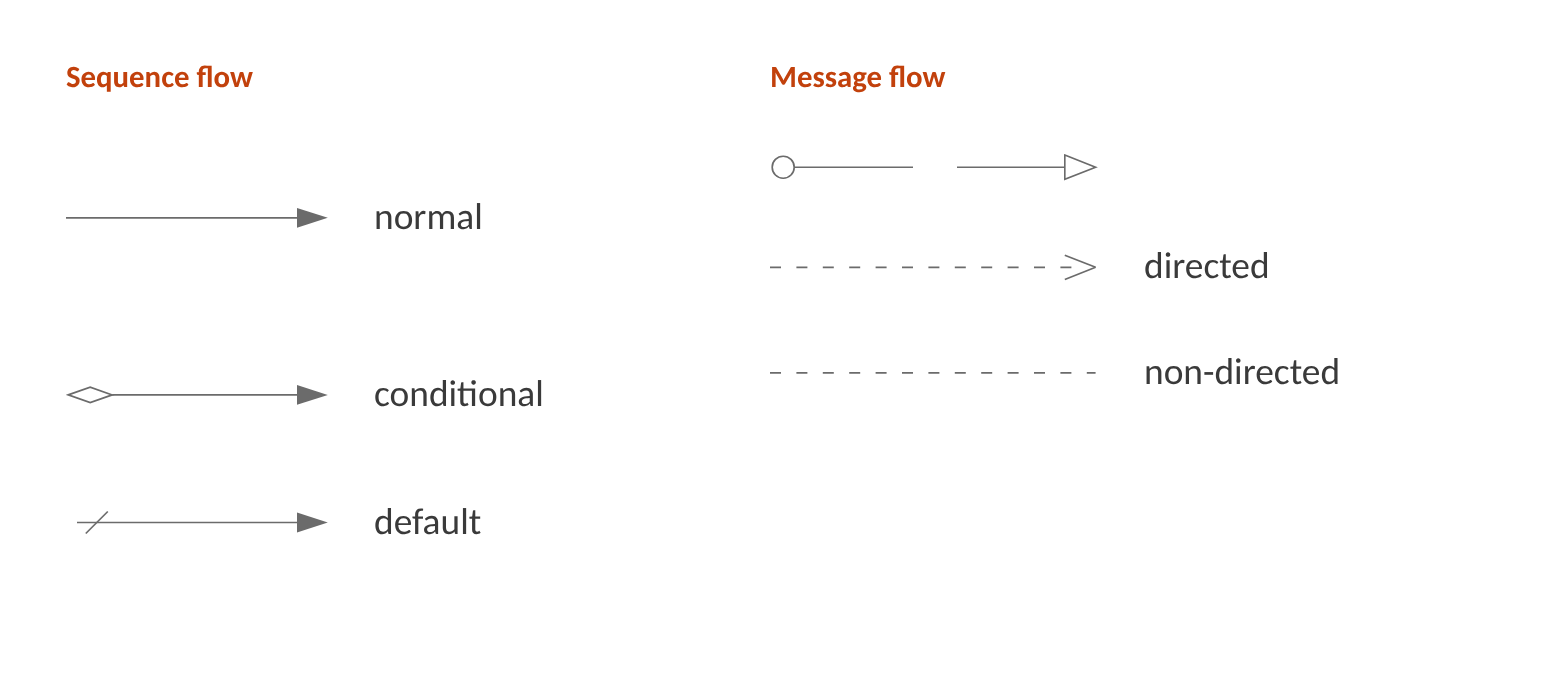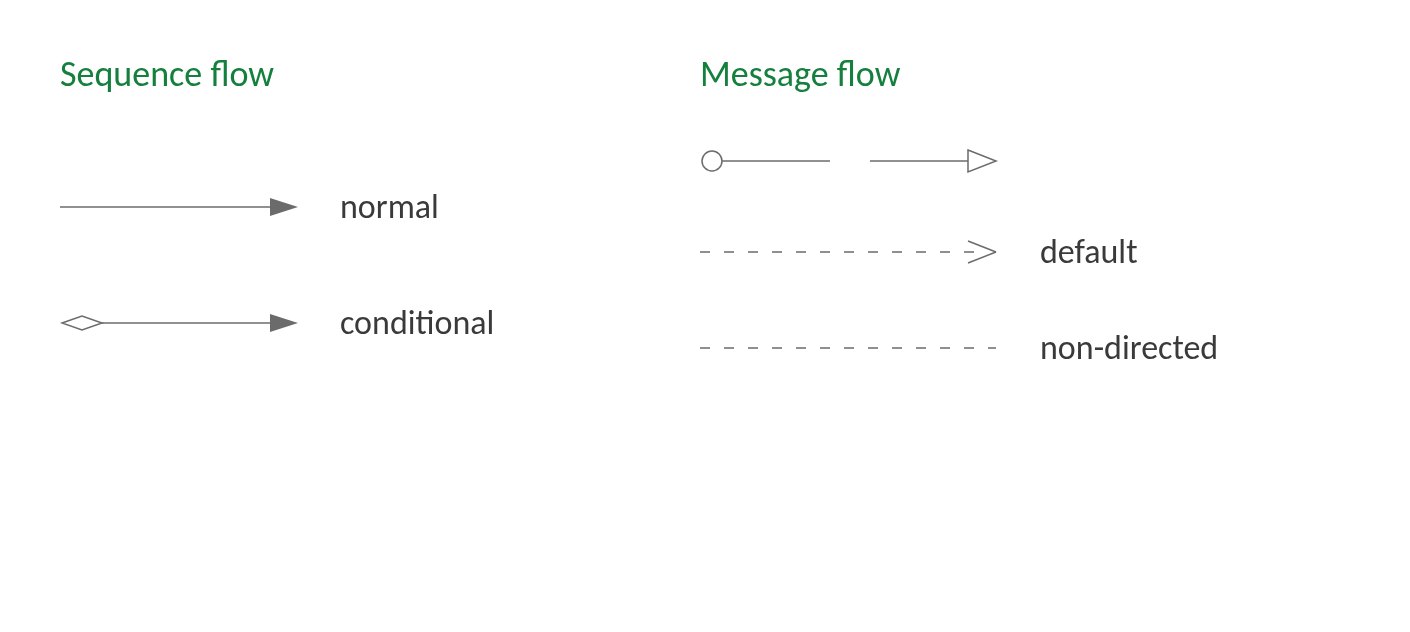--- a/index.html
+++ b/index.html
@@ -4,23 +4,23 @@
   <style>
     * { box-sizing: border-box; margin: 0; padding: 0; }
     body {
       font-family: Calibri, "Segoe UI", Arial, sans-serif;
       background: #ffffff;
       width: 1410px;
       height: 632px;
       position: relative;
     }
     .heading {
-      font-size: 36px;
-      font-weight: 400;
-      color: #15803d;
+      font-size: 28px;
+      font-weight: 700;
+      color: #c2410c;
     }
     .label {
       font-size: 34px;
       font-weight: 400;
       color: #3a3a3a;
     }
     .column-left {
       position: absolute;
       left: 60px;
       top: 52px;
@@ -43,29 +43,37 @@
   <div class="heading">Sequence flow</div>
 
   <div class="row" style="margin-top: 90px;">
     <svg width="240" height="30">
       <line x1="0" y1="15" x2="215" y2="15" stroke="#6b6b6b" stroke-width="1.5"></line>
       <polygon points="210,6 238,15 210,24" fill="#6b6b6b"></polygon>
     </svg>
     <span class="label">normal</span>
   </div>
 
-  <div class="row" style="margin-top: 75px;">
+  <div class="row" style="margin-top: 120px;">
     <svg width="240" height="30">
       <polygon points="2,15 22,8 42,15 22,22" fill="none" stroke="#6b6b6b" stroke-width="1.5"></polygon>
       <line x1="42" y1="15" x2="215" y2="15" stroke="#6b6b6b" stroke-width="1.5"></line>
       <polygon points="210,6 238,15 210,24" fill="#6b6b6b"></polygon>
     </svg>
     <span class="label">conditional</span>
   </div>
 
+  <div class="row" style="margin-top: 75px;">
+    <svg width="240" height="30">
+      <line x1="18" y1="25" x2="38" y2="5" stroke="#6b6b6b" stroke-width="1.5"></line>
+      <line x1="10" y1="15" x2="215" y2="15" stroke="#6b6b6b" stroke-width="1.5"></line>
+      <polygon points="210,6 238,15 210,24" fill="#6b6b6b"></polygon>
+    </svg>
+    <span class="label">default</span>
+  </div>
 </div>
 
 <div class="column-right">
   <div class="heading">Message flow</div>
 
   <div class="row" style="margin-top: 50px;">
     <svg width="300" height="30">
       <circle cx="12" cy="15" r="10" fill="none" stroke="#6b6b6b" stroke-width="1.5"></circle>
       <line x1="22" y1="15" x2="130" y2="15" stroke="#6b6b6b" stroke-width="1.5"></line>
       <line x1="170" y1="15" x2="268" y2="15" stroke="#6b6b6b" stroke-width="1.5"></line>
@@ -73,21 +81,21 @@
     </svg>
   </div>
 
 
   <div class="row" style="margin-top: 55px;">
     <svg width="300" height="30">
       <line x1="0" y1="15" x2="278" y2="15" stroke="#6b6b6b" stroke-width="1.5" stroke-dasharray="10,14"></line>
       <line x1="268" y1="4" x2="296" y2="15" stroke="#6b6b6b" stroke-width="1.5"></line>
       <line x1="268" y1="26" x2="296" y2="15" stroke="#6b6b6b" stroke-width="1.5"></line>
     </svg>
-    <span class="label">default</span>
+    <span class="label">directed</span>
   </div>
 
   <div class="row" style="margin-top: 55px;">
     <svg width="300" height="30">
       <line x1="0" y1="15" x2="296" y2="15" stroke="#6b6b6b" stroke-width="1.5" stroke-dasharray="10,14"></line>
     </svg>
     <span class="label">non-directed</span>
   </div>
 </div>
 

